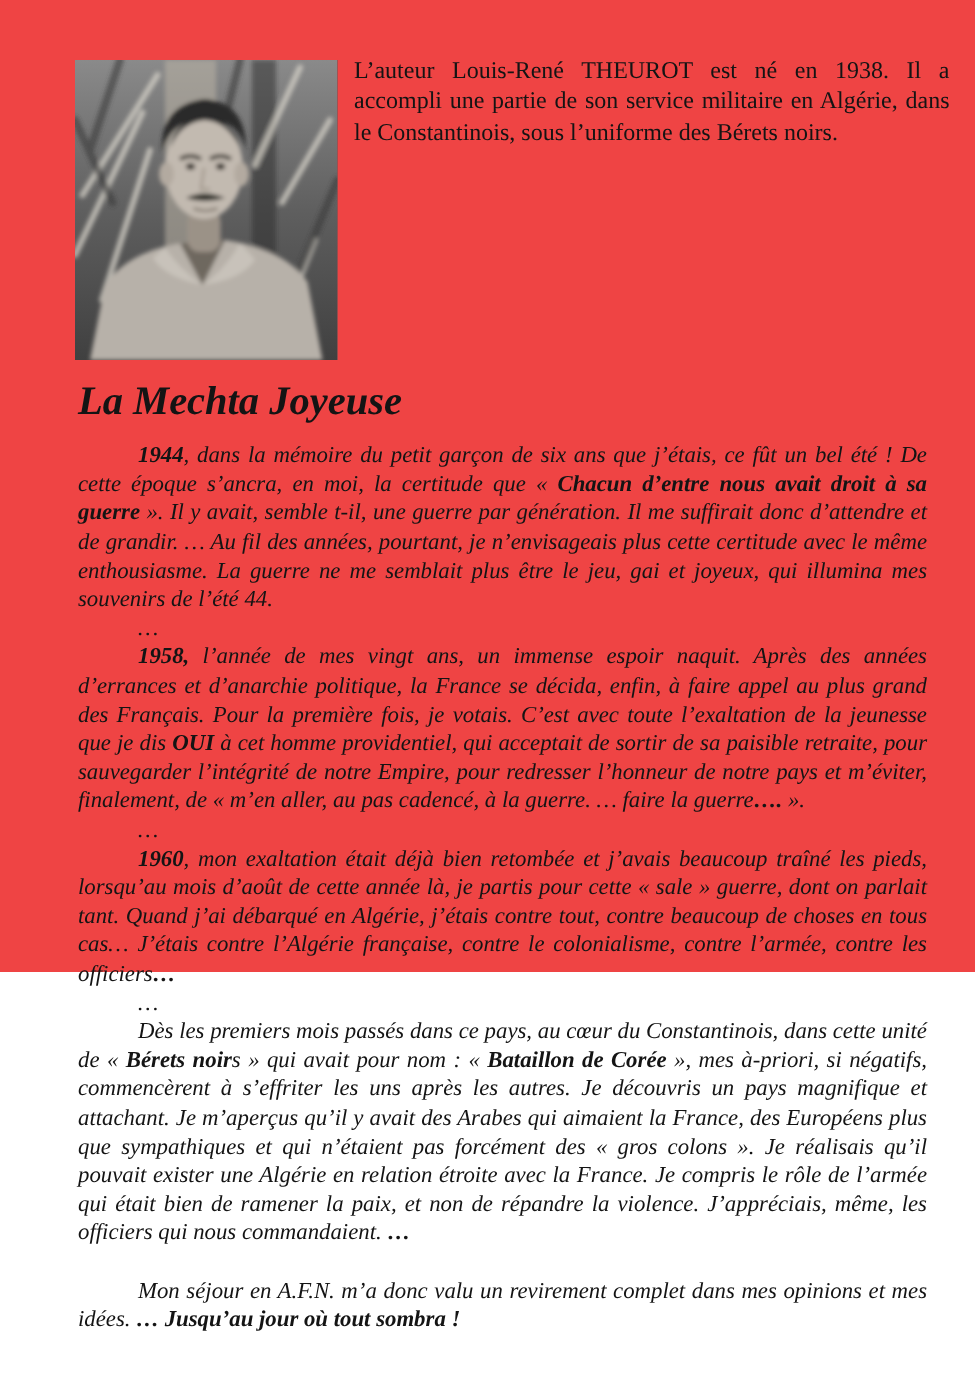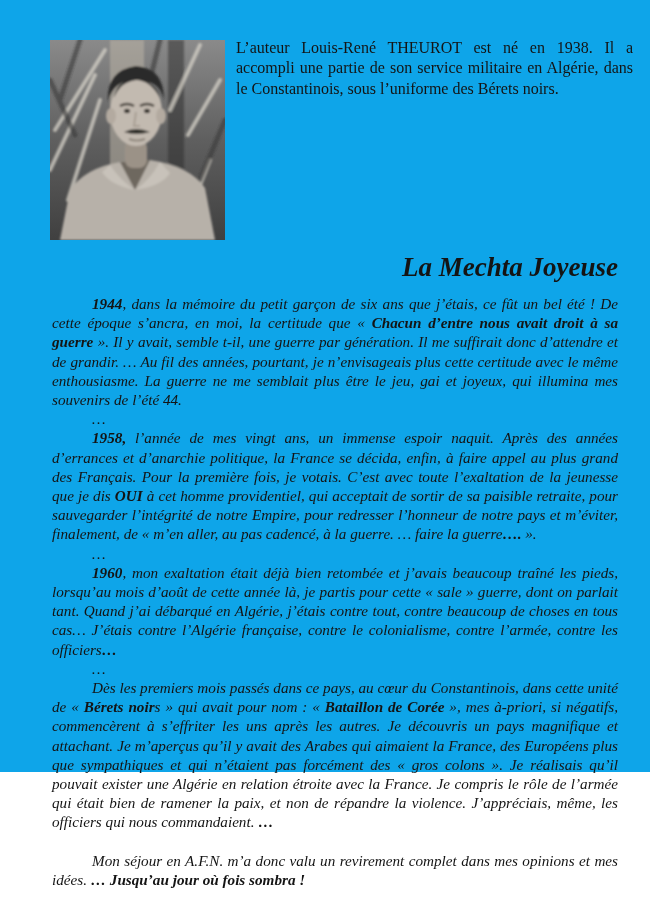--- a/index.html
+++ b/index.html
@@ -3,41 +3,41 @@
 <meta charset="utf-8">
 <style>
   html,body{margin:0;padding:0;}
   body{
     width:650px;height:920px;overflow:hidden;
     background:#ffffff;
     font-family:"Liberation Serif", serif;
     color:#141414;
     -webkit-font-smoothing:antialiased;
   }
-  .page{position:relative;width:650px;height:772px;background:#0ea5e9;}
+  .page{position:relative;width:650px;height:648px;background:#ef4444;}
 
   
   .photo{
     position:absolute;left:50px;top:40px;width:175px;height:200px;
     overflow:hidden;background:#555;
   }
   .photo svg{display:block;width:100%;height:100%;}
 
   
   .intro{
     position:absolute;left:236px;top:38px;width:397px;
     font-size:16px;line-height:20.4px;text-align:justify;
   }
   .intro p{margin:0;text-indent:30px;}
   .intro p.noindent{text-indent:0;}
 
   
   .title{
     position:absolute;left:52px;top:250px;width:566px;margin:0;
-    text-align:right;
+    text-align:left;
     font-style:italic;font-weight:bold;font-size:27px;line-height:34px;
   }
 
   
   .article{
     position:absolute;left:52px;top:294px;width:566px;
     font-style:italic;font-size:15.2px;line-height:19.2px;
     text-align:justify;
   }
   .article p{margin:0;text-indent:40px;}
@@ -118,16 +118,16 @@
   <h1 class="title">La Mechta Joyeuse</h1>
 
   <div class="article">
       <p><span class="b">1944</span><span>, dans la mémoire du petit garçon de six ans que j’étais, ce fût un bel été !  De cette époque s’ancra, en moi, la certitude que  « </span><span class="b">Chacun d’entre nous avait droit à sa guerre</span><span> ». Il y avait, semble t-il, une guerre par génération. Il me suffirait donc d’attendre et de grandir. … Au fil des années, pourtant, je n’envisageais plus cette certitude avec le même enthousiasme. La guerre ne me semblait plus être le jeu, gai et joyeux, qui illumina mes souvenirs de l’été 44.</span></p>
       <p><span>…</span></p>
       <p><span class="b">1958,</span><span> l’année de mes vingt ans, un immense espoir naquit. Après des années d’errances et d’anarchie politique, la France se décida, enfin, à faire appel au plus grand des Français. Pour la première fois, je votais. C’est avec toute l’exaltation de la jeunesse que je dis </span><span class="b">OUI</span><span> à cet homme providentiel, qui acceptait de sortir de sa paisible retraite, pour sauvegarder l’intégrité de notre Empire, pour redresser l’honneur de notre pays et m’éviter, finalement, de « m’en aller, au pas cadencé, à la guerre. … faire la guerre</span><span class="b">….</span><span> ».</span></p>
       <p><span>…</span></p>
       <p><span class="b">1960</span><span>, mon exaltation était déjà bien retombée et j’avais beaucoup traîné les pieds, lorsqu’au mois d’août de cette année là, je partis pour cette « sale » guerre, dont on parlait tant. Quand j’ai débarqué en Algérie, j’étais contre tout, contre beaucoup de choses en tous cas…   J’étais contre l’Algérie française, contre le colonialisme, contre l’armée, contre les officiers</span><span class="b">…</span></p>
       <p><span>…</span></p>
       <p><span>Dès les premiers mois passés dans ce pays, au cœur du Constantinois, dans cette unité de « </span><span class="b">Bérets noir</span><span>s » qui avait pour nom : « </span><span class="b">Bataillon de Corée</span><span> », mes à-priori, si négatifs, commencèrent à s’effriter les uns après les autres. Je découvris un pays magnifique et attachant. Je m’aperçus qu’il y avait des Arabes qui aimaient la France, des Européens plus que sympathiques et qui n’étaient pas forcément des « gros colons ». Je réalisais qu’il pouvait exister une Algérie  en relation étroite avec la France. Je compris le rôle de l’armée qui était bien de ramener la paix, et non de répandre la violence. J’appréciais, même, les officiers qui nous commandaient. </span><span class="b">…</span></p>
-      <p class="gap"><span>Mon séjour en A.F.N. m’a donc valu un revirement complet dans mes opinions et mes idées. </span><span class="b">… Jusqu’au jour où fois sombra !</span></p>
+      <p class="gap"><span>Mon séjour en A.F.N. m’a donc valu un revirement complet dans mes opinions et mes idées. </span><span class="b">… Jusqu’au jour où tout sombra !</span></p>
     </div>
 
 </div>
 
 </body></html>

